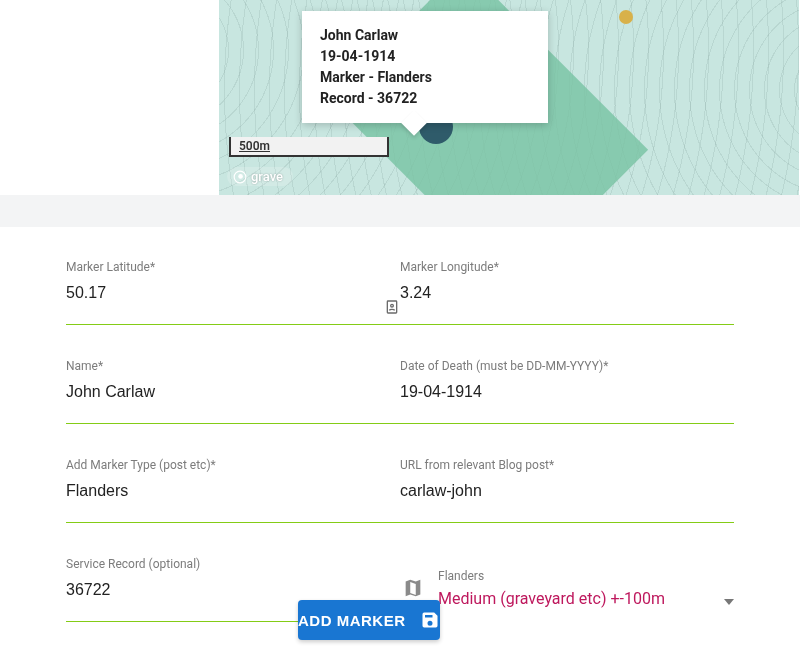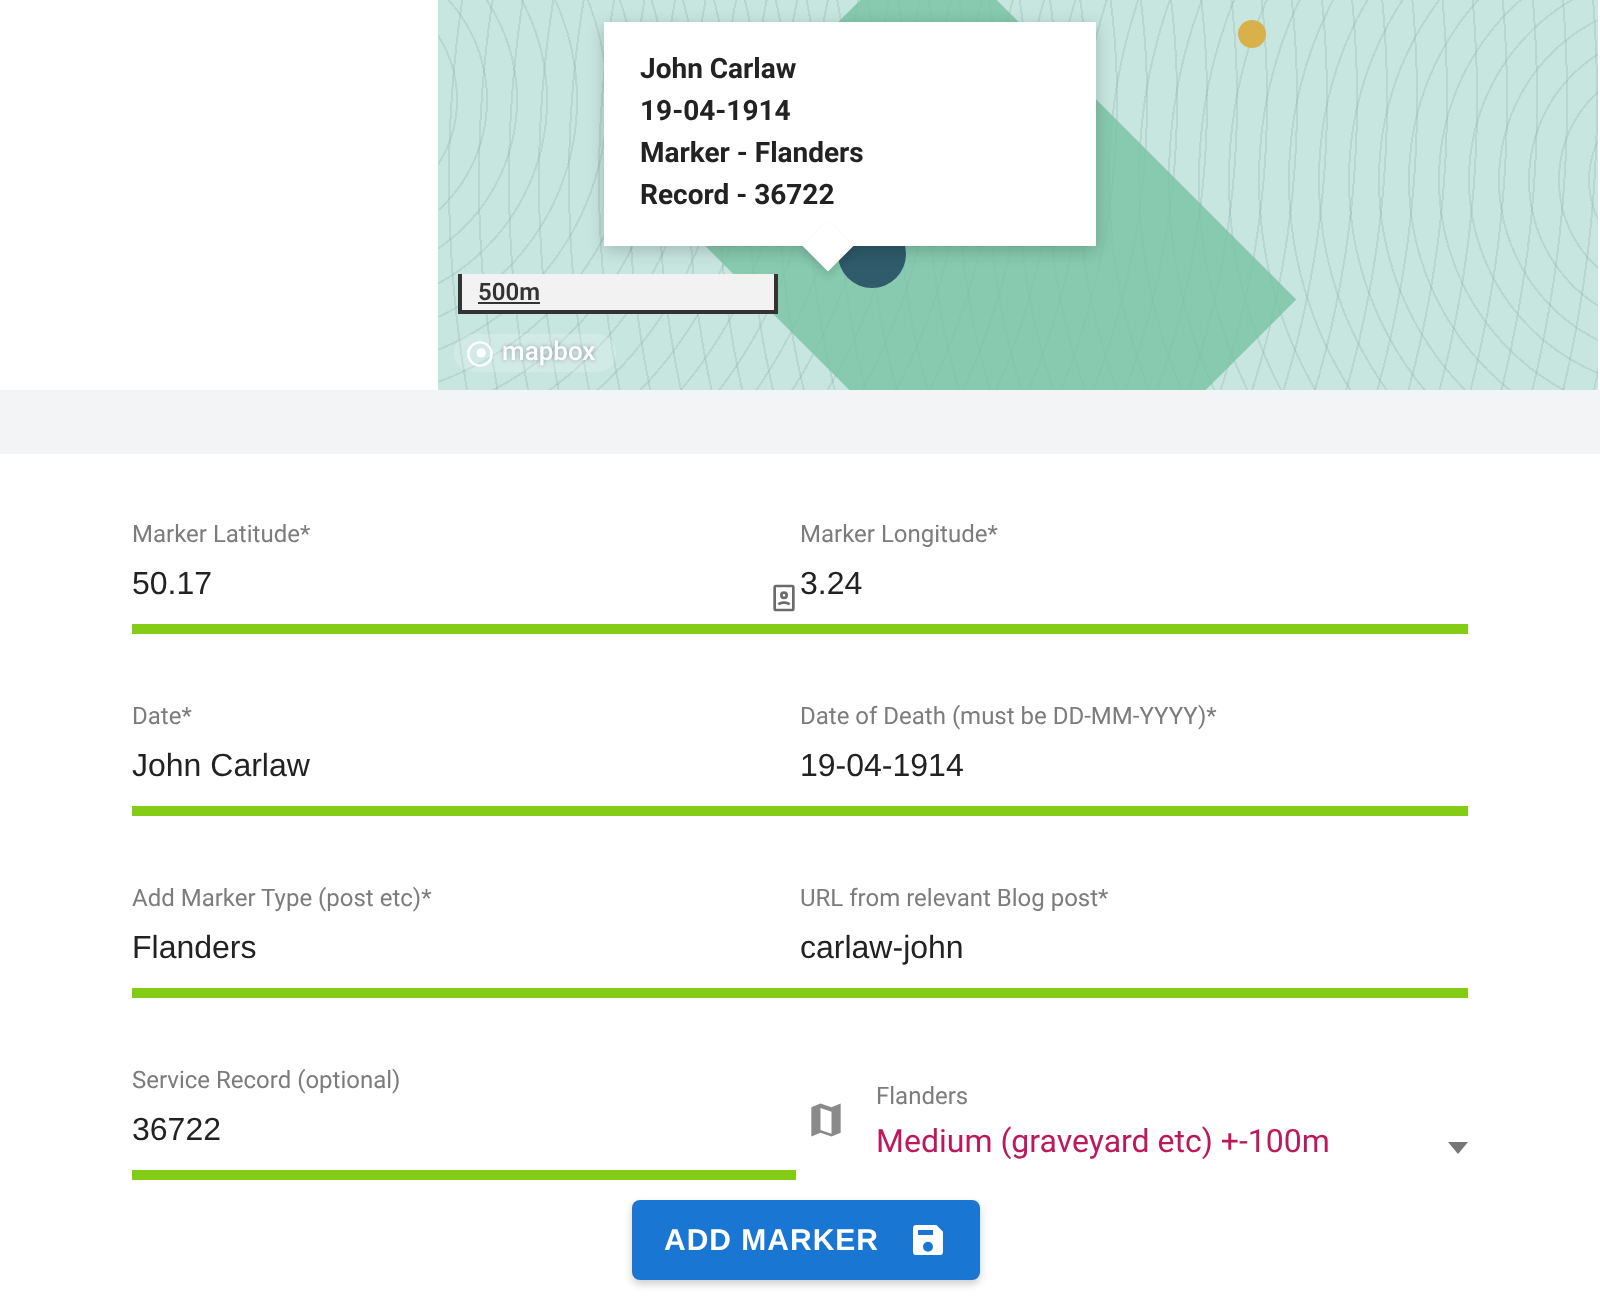--- a/index.html
+++ b/index.html
@@ -19,31 +19,31 @@
 .scale-bar { position: absolute; left: 10px; top: 137px; width: 160px; height: 20px; background: #f2f2f2; border: 2px solid #333; border-top: none; font-size: 12px; font-weight: 600; color: #333; padding: 2px 8px; text-decoration: underline; }
 .mapbox-badge { position: absolute; left: 8px; top: 167px; display: flex; align-items: center; gap: 4px; color: #fff; font-size: 13px; font-weight: 500; text-shadow: 0 0 2px rgba(0,0,0,0.3); background: rgba(255,255,255,0.18); border-radius: 11px; padding: 2px 10px 2px 6px; }
 .mapbox-badge svg { width: 14px; height: 14px; }
 
 .gray-band { position: absolute; top: 195px; left: 0; right: 0; height: 32px; background: #f3f4f5; }
 
 .form-area { position: absolute; top: 260px; left: 66px; width: 668px; }
 .form-row { display: flex; margin-bottom: 34px; }
 .form-field { flex: 1; position: relative; }
 .field-label { font-size: 12px; color: #7c7c7c; margin-bottom: 6px; display: block; }
-.field-input { width: 100%; border: none; border-bottom: 5px solid #84cc16; font-size: 16px; color: #222; padding: 4px 0 10px; background: transparent; outline: none; }
+.field-input { width: 100%; border: none; border-bottom: 1px solid #84cc16; font-size: 16px; color: #222; padding: 4px 0 22px; background: transparent; outline: none; }
 .field-right-icon { position: absolute; right: 0; bottom: 6px; color: #6b6b6b; }
 
 .acc-field { display: flex; align-items: center; gap: 14px; padding-left: 4px; }
 .acc-icon { color: #8a8a8a; }
 .acc-content { flex: 1; }
 .acc-value-row { display: flex; align-items: center; justify-content: space-between; }
 .acc-value { font-size: 16px; color: #be185d; line-height: 1.3; }
 .acc-caret { color: #777; }
 
-.add-btn { position: absolute; left: 298px; top: 600px; display: flex; align-items: center; gap: 14px; background: #1976d2; color: #fff; font-size: 15px; font-weight: 700; letter-spacing: 0.5px; padding: 10px 16px; border: none; border-radius: 4px; cursor: pointer; box-shadow: 0 2px 4px rgba(0,0,0,0.2); margin-left: 18px; }
+.add-btn { position: absolute; left: 298px; top: 600px; display: flex; align-items: center; gap: 14px; background: #1976d2; color: #fff; font-size: 15px; font-weight: 700; letter-spacing: 0.5px; padding: 10px 0; border: none; border-radius: 4px; cursor: pointer; box-shadow: 0 2px 4px rgba(0,0,0,0.2); }
 .add-btn svg { width: 20px; height: 20px; fill: #fff; }
 </style>
 </head>
 <body>
 
 <div class="map-area">
   <div class="map-bg">
     <div class="map-contour"></div>
     <div class="map-green-shape"></div>
     <div class="map-dot-dark"></div>
@@ -55,21 +55,21 @@
     <div class="popup-line">Marker - Flanders</div>
     <div class="popup-line">Record - 36722</div>
     <div class="popup-tail"></div>
   </div>
   <div class="scale-bar">500m</div>
   <div class="mapbox-badge">
     <svg viewBox="0 0 24 24">
         <circle cx="12" cy="12" r="10" fill="none" stroke="#fff" stroke-width="2"></circle>
         <circle cx="13" cy="11" r="4" fill="#fff"></circle>
       </svg>
-    <span>mapbox</span>
+    <span>grave</span>
   </div>
 </div>
 
 <div class="gray-band"></div>
 
 <div class="form-area">
 
   <div class="form-row">
     <div class="form-field">
       <label class="field-label">Marker Latitude*</label>
@@ -83,21 +83,21 @@
       </span>
     </div>
     <div class="form-field">
       <label class="field-label">Marker Longitude*</label>
       <input class="field-input" value="3.24" style="">
     </div>
   </div>
 
   <div class="form-row">
     <div class="form-field">
-      <label class="field-label">Date*</label>
+      <label class="field-label">Name*</label>
       <input class="field-input" value="John Carlaw" style="">
     </div>
     <div class="form-field">
       <label class="field-label">Date of Death (must be DD-MM-YYYY)*</label>
       <input class="field-input" value="19-04-1914" style="">
     </div>
   </div>
 
   <div class="form-row">
     <div class="form-field">

